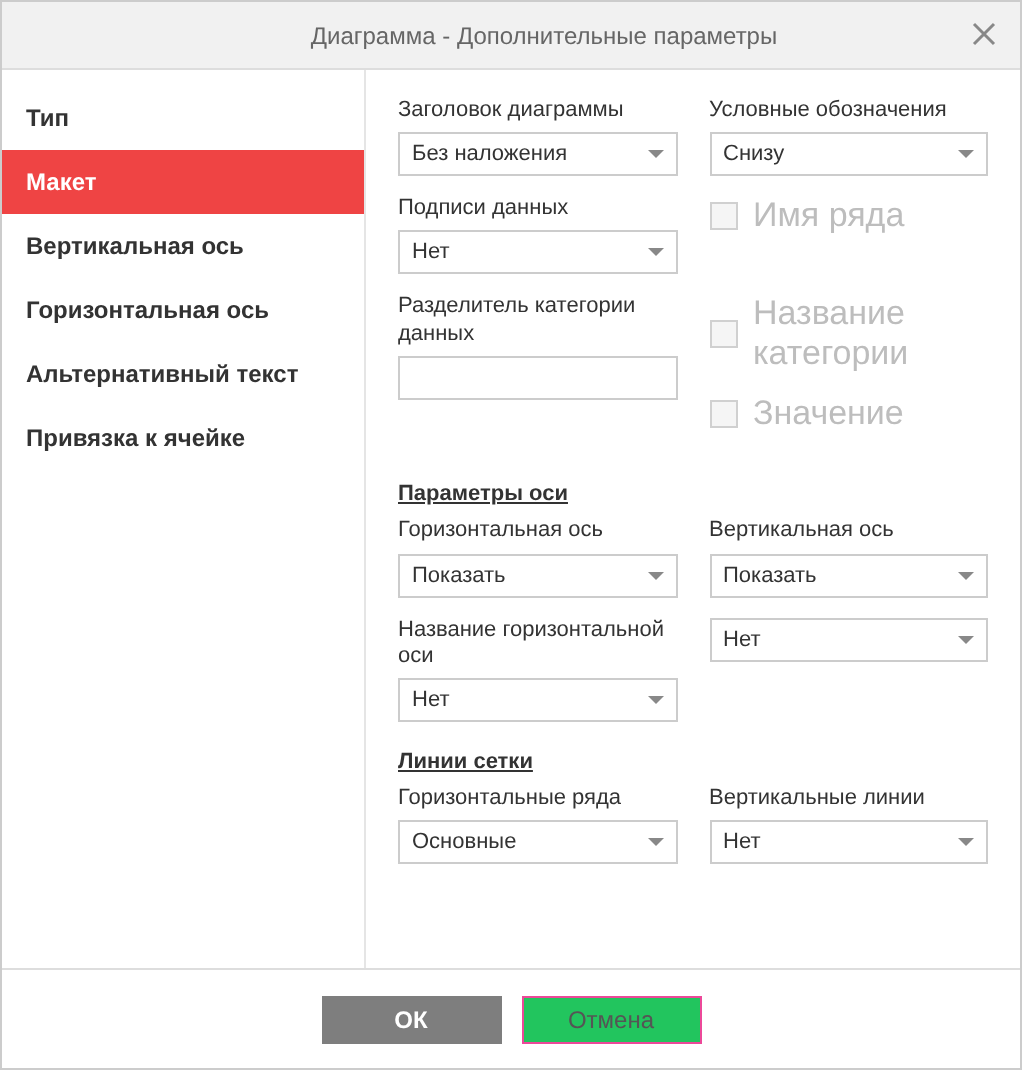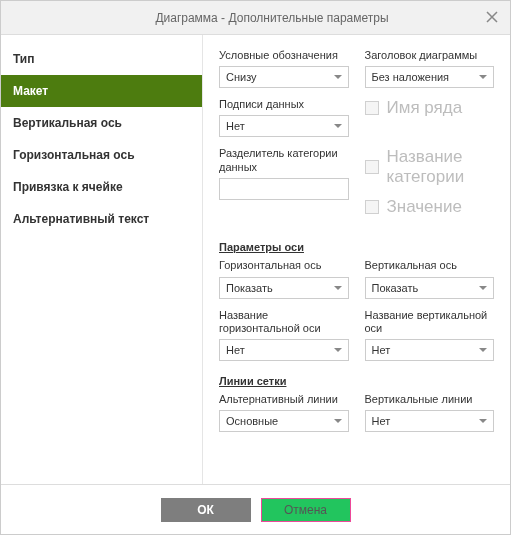--- a/index.html
+++ b/index.html
@@ -3,23 +3,23 @@
 <meta charset="utf-8">
 <style>
   * { box-sizing: border-box; margin: 0; padding: 0; }
   html, body { width: 511px; height: 535px; font-family: Arial, Helvetica, sans-serif; font-size: 11px; color: #333; background: #fff; }
   .dialog { width: 511px; height: 535px; border: 1px solid #ccc; background: #fff; display: flex; flex-direction: column; }
   .titlebar { height: 34px; background: #f1f1f1; border-bottom: 1px solid #ddd; display: flex; align-items: center; justify-content: center; position: relative; padding-left: 33px; }
   .titlebar-title { font-size: 12px; color: #666; }
   .close-btn { position: absolute; right: 8px; top: 6px; width: 20px; height: 20px; display: flex; align-items: center; justify-content: center; cursor: pointer; color: #888; }
   .close-btn svg { width: 12px; height: 12px; }
   .body { flex: 1; display: flex; overflow: hidden; }
-  .sidebar { width: 202px; border-right: 1px solid #e5e5e5; padding-top: 8px; }
+  .sidebar { width: 182px; border-right: 1px solid #e5e5e5; padding-top: 8px; }
   .sidebar-item { padding: 9px 12px; font-size: 12px; font-weight: bold; color: #333; cursor: pointer; }
-  .sidebar-item.active { background: #4d7c0f; color: #fff; }
+  .sidebar-item.active { background: #ef4444; color: #fff; }
   .content { flex: 1; padding: 14px 16px 10px 16px; overflow: auto; }
   .section-title { font-size: 11px; font-weight: bold; color: #333; margin-bottom: 6px; margin-top: 2px; text-decoration: underline; }
   .section-title.spaced { margin-top: 14px; }
   .row { display: flex; gap: 16px; margin-bottom: 10px; }
   .col { flex: 1; min-width: 0; }
   .field-label { font-size: 11px; color: #333; margin-bottom: 4px; display: block; line-height: 1.2; }
   .select, .textinput { width: 100%; height: 22px; border: 1px solid #ccc; background: #fff; font-size: 11px; color: #333; padding: 0 18px 0 6px; position: relative; display: flex; align-items: center; cursor: pointer; }
   .select::after { content: ""; position: absolute; right: 6px; top: 50%; margin-top: -2px; border-left: 4px solid transparent; border-right: 4px solid transparent; border-top: 4px solid #888; }
   .textinput { cursor: text; padding-right: 6px; }
   .checkbox-row { display: flex; align-items: center; gap: 8px; margin-bottom: 10px; font-size: 17px; color: #bdbdbd; cursor: default; }
@@ -44,37 +44,37 @@
     </div>
   </div>
 
   <div class="body">
 
     <div class="sidebar">
       <div class="sidebar-item">Тип</div>
       <div class="sidebar-item active">Макет</div>
       <div class="sidebar-item">Вертикальная ось</div>
       <div class="sidebar-item">Горизонтальная ось</div>
+      <div class="sidebar-item">Альтернативный текст</div>
       <div class="sidebar-item">Привязка к ячейке</div>
-      <div class="sidebar-item">Альтернативный текст</div>
     </div>
 
     <div class="content">
 
       <div class="row">
         <div class="col">
+          <span class="field-label">Заголовок диаграммы</span>
+          <div class="select">
+              <span>Без наложения</span>
+            </div>
+        </div>
+        <div class="col">
           <span class="field-label">Условные обозначения</span>
           <div class="select">
               <span>Снизу</span>
-            </div>
-        </div>
-        <div class="col">
-          <span class="field-label">Заголовок диаграммы</span>
-          <div class="select">
-              <span>Без наложения</span>
             </div>
         </div>
       </div>
 
       <div class="row">
         <div class="col">
           <span class="field-label">Подписи данных</span>
           <div class="select">
               <span>Нет</span>
             </div>
@@ -124,32 +124,31 @@
       </div>
 
       <div class="row">
         <div class="col">
           <span class="field-label twoline">Название горизонтальной оси</span>
           <div class="select">
               <span>Нет</span>
             </div>
         </div>
         <div class="col">
-          <span class="field-label twoline">Название вертикальной оси</span>
           <div class="select">
               <span>Нет</span>
             </div>
         </div>
       </div>
 
       <div class="section-title spaced">Линии сетки</div>
 
       <div class="row">
         <div class="col">
-          <span class="field-label">Альтернативный линии</span>
+          <span class="field-label">Горизонтальные ряда</span>
           <div class="select">
               <span>Основные</span>
             </div>
         </div>
         <div class="col">
           <span class="field-label">Вертикальные линии</span>
           <div class="select">
               <span>Нет</span>
             </div>
         </div>

